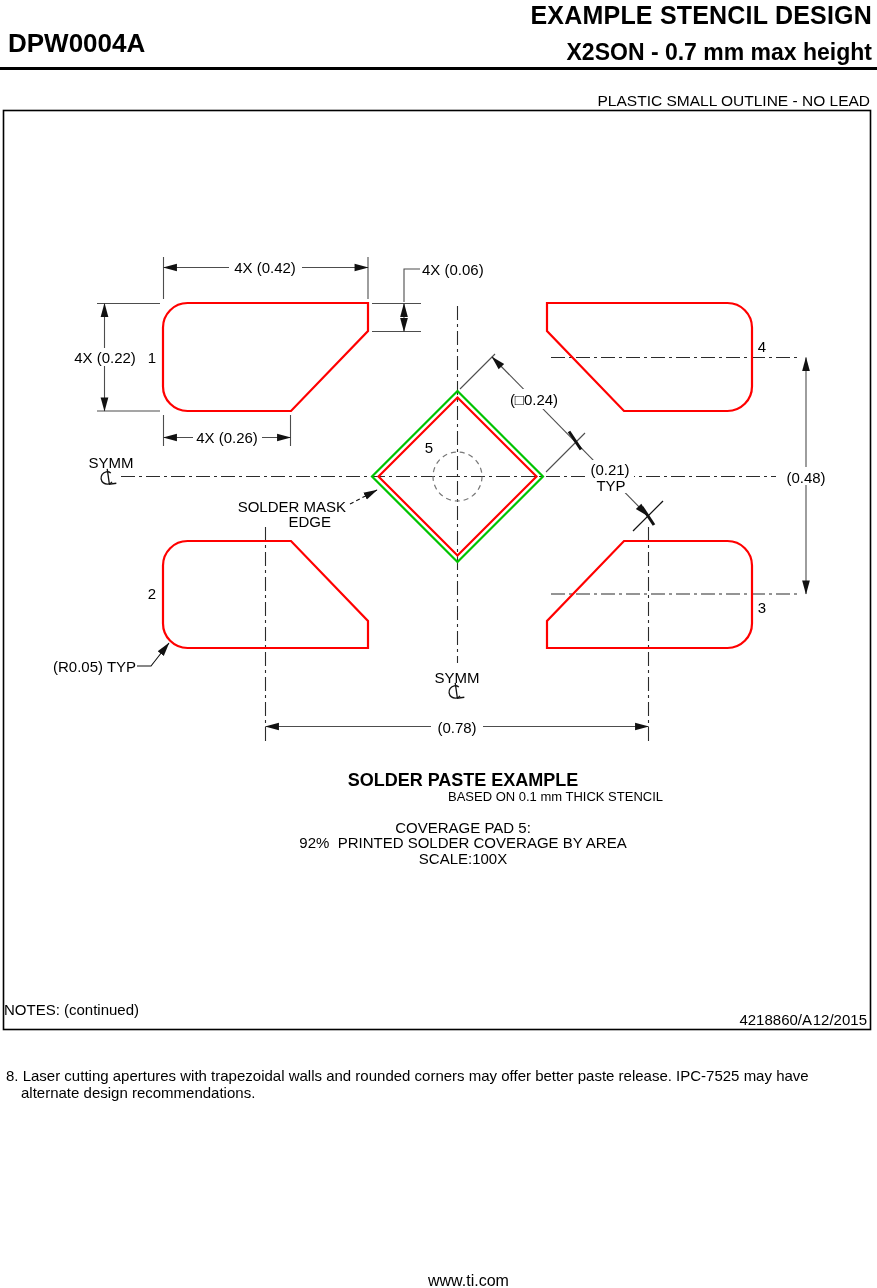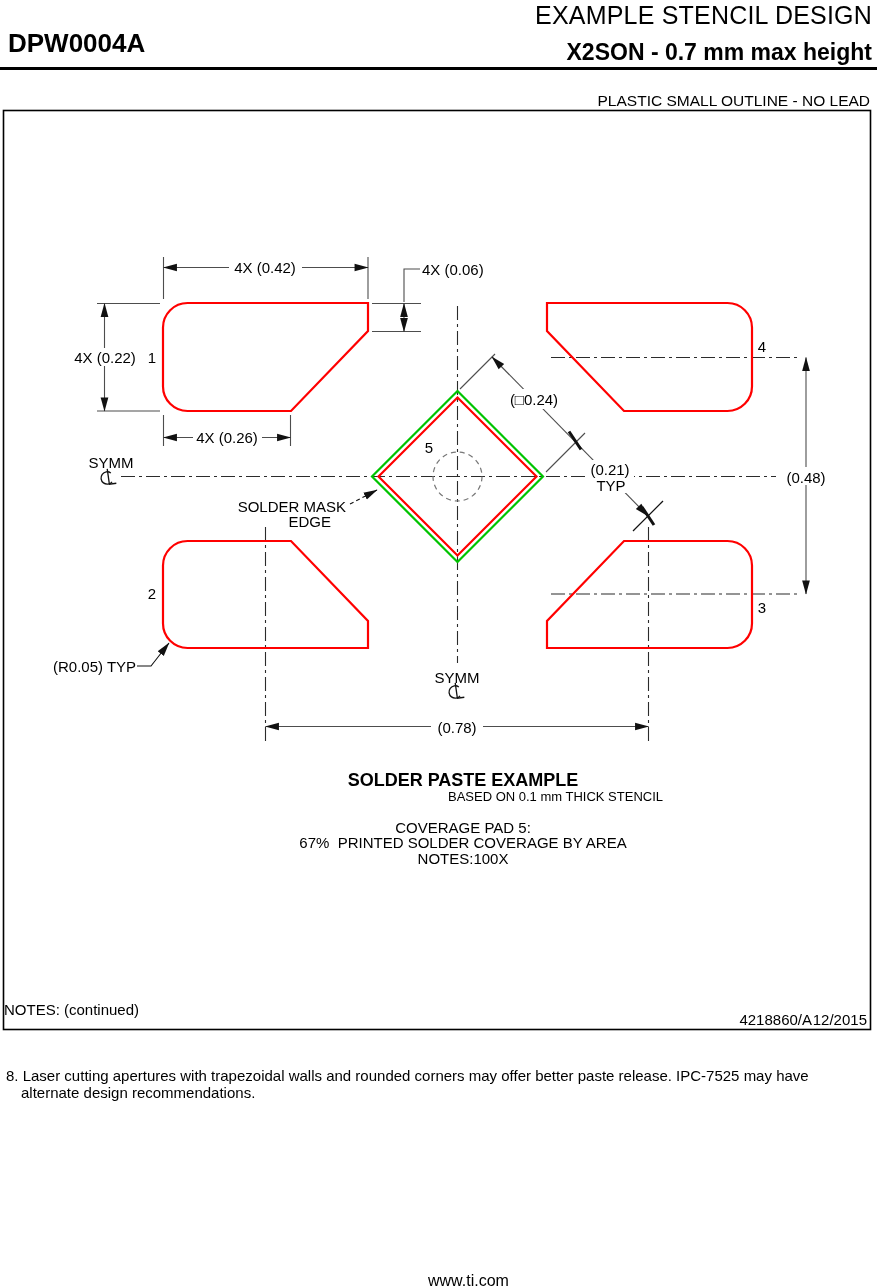--- a/index.html
+++ b/index.html
@@ -1,18 +1,18 @@
 <!DOCTYPE html>
 <html><head>
 <meta charset="utf-8">
 <style>
   html,body{margin:0;padding:0;background:#ffffff;}
   body{width:877px;height:1288px;position:relative;font-family:"Liberation Sans",sans-serif;color:#000;overflow:hidden;}
   .abs{position:absolute;}
-  .hdr-title{top:1px;right:5px;font-size:25px;font-weight:normal;letter-spacing:.2px;}
+  .hdr-title{top:1px;right:5px;font-size:25px;font-weight:bold;letter-spacing:.2px;}
   .hdr-part{top:28px;left:8px;font-size:26px;font-weight:bold;}
   .hdr-sub{top:39px;right:5px;font-size:23px;font-weight:bold;}
   .hdr-rule{top:67px;left:0;width:877px;height:3px;background:#000;}
   .hdr-pkg{top:92px;right:7px;font-size:15.5px;}
   .cap{left:263px;width:400px;text-align:center;white-space:pre;}
   .cap1{top:770px;font-size:18px;font-weight:bold;}
   .cap2{top:789px;font-size:13px;text-align:right;}
   .cap3{top:819px;font-size:15px;}
   .cap4{top:834px;font-size:15px;}
   .cap5{top:850px;font-size:15px;}
@@ -141,19 +141,19 @@
   <text x="762" y="352" text-anchor="middle">4</text>
   <text x="429" y="453" text-anchor="middle">5</text>
 
   <text x="812" y="1025" text-anchor="end">4218860/A</text>
   <text x="867" y="1025" text-anchor="end">12/2015</text>
 </svg>
 
 <div class="abs cap cap1">SOLDER PASTE EXAMPLE</div>
 <div class="abs cap cap2">BASED ON 0.1 mm THICK STENCIL</div>
 <div class="abs cap cap3">COVERAGE PAD 5:</div>
-<div class="abs cap cap4">67%  PRINTED SOLDER COVERAGE BY AREA</div>
-<div class="abs cap cap5">NOTES:100X</div>
+<div class="abs cap cap4">92%  PRINTED SOLDER COVERAGE BY AREA</div>
+<div class="abs cap cap5">SCALE:100X</div>
 
 <div class="abs notes-h">NOTES: (continued)</div>
 <div class="abs note8">8. Laser cutting apertures with trapezoidal walls and rounded corners may offer better paste release. IPC-7525 may have alternate design recommendations.</div>
 
 <div class="abs footer">www.ti.com</div>
 
 </body></html>

